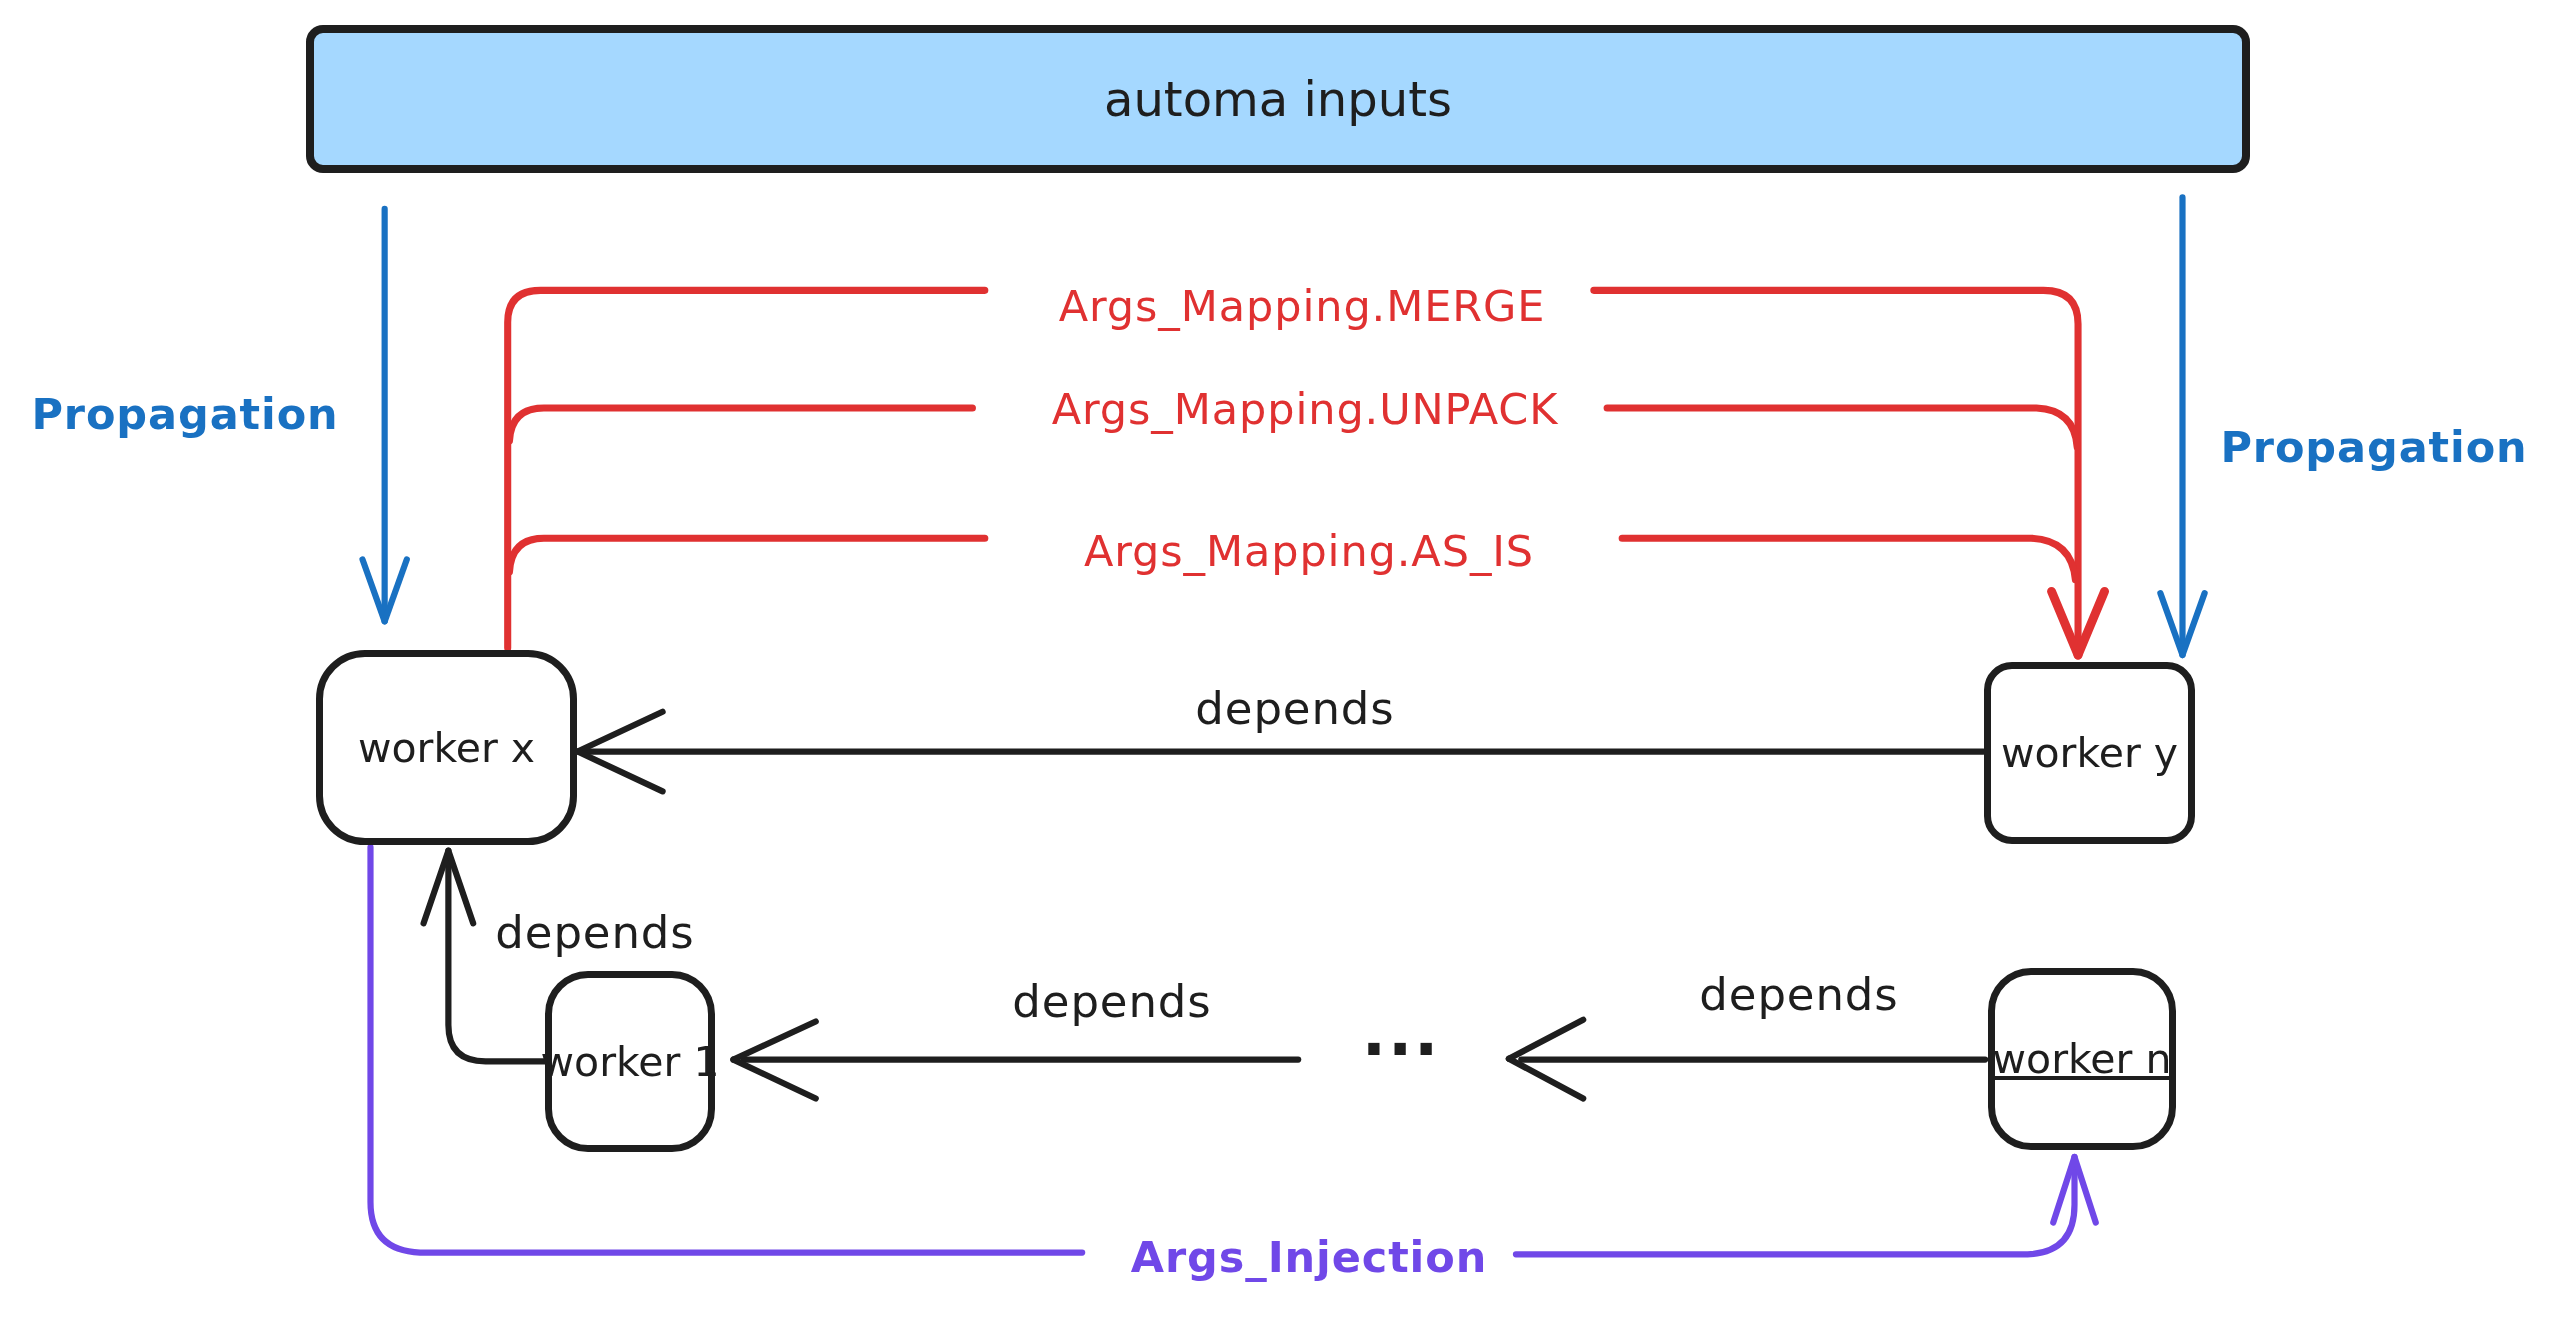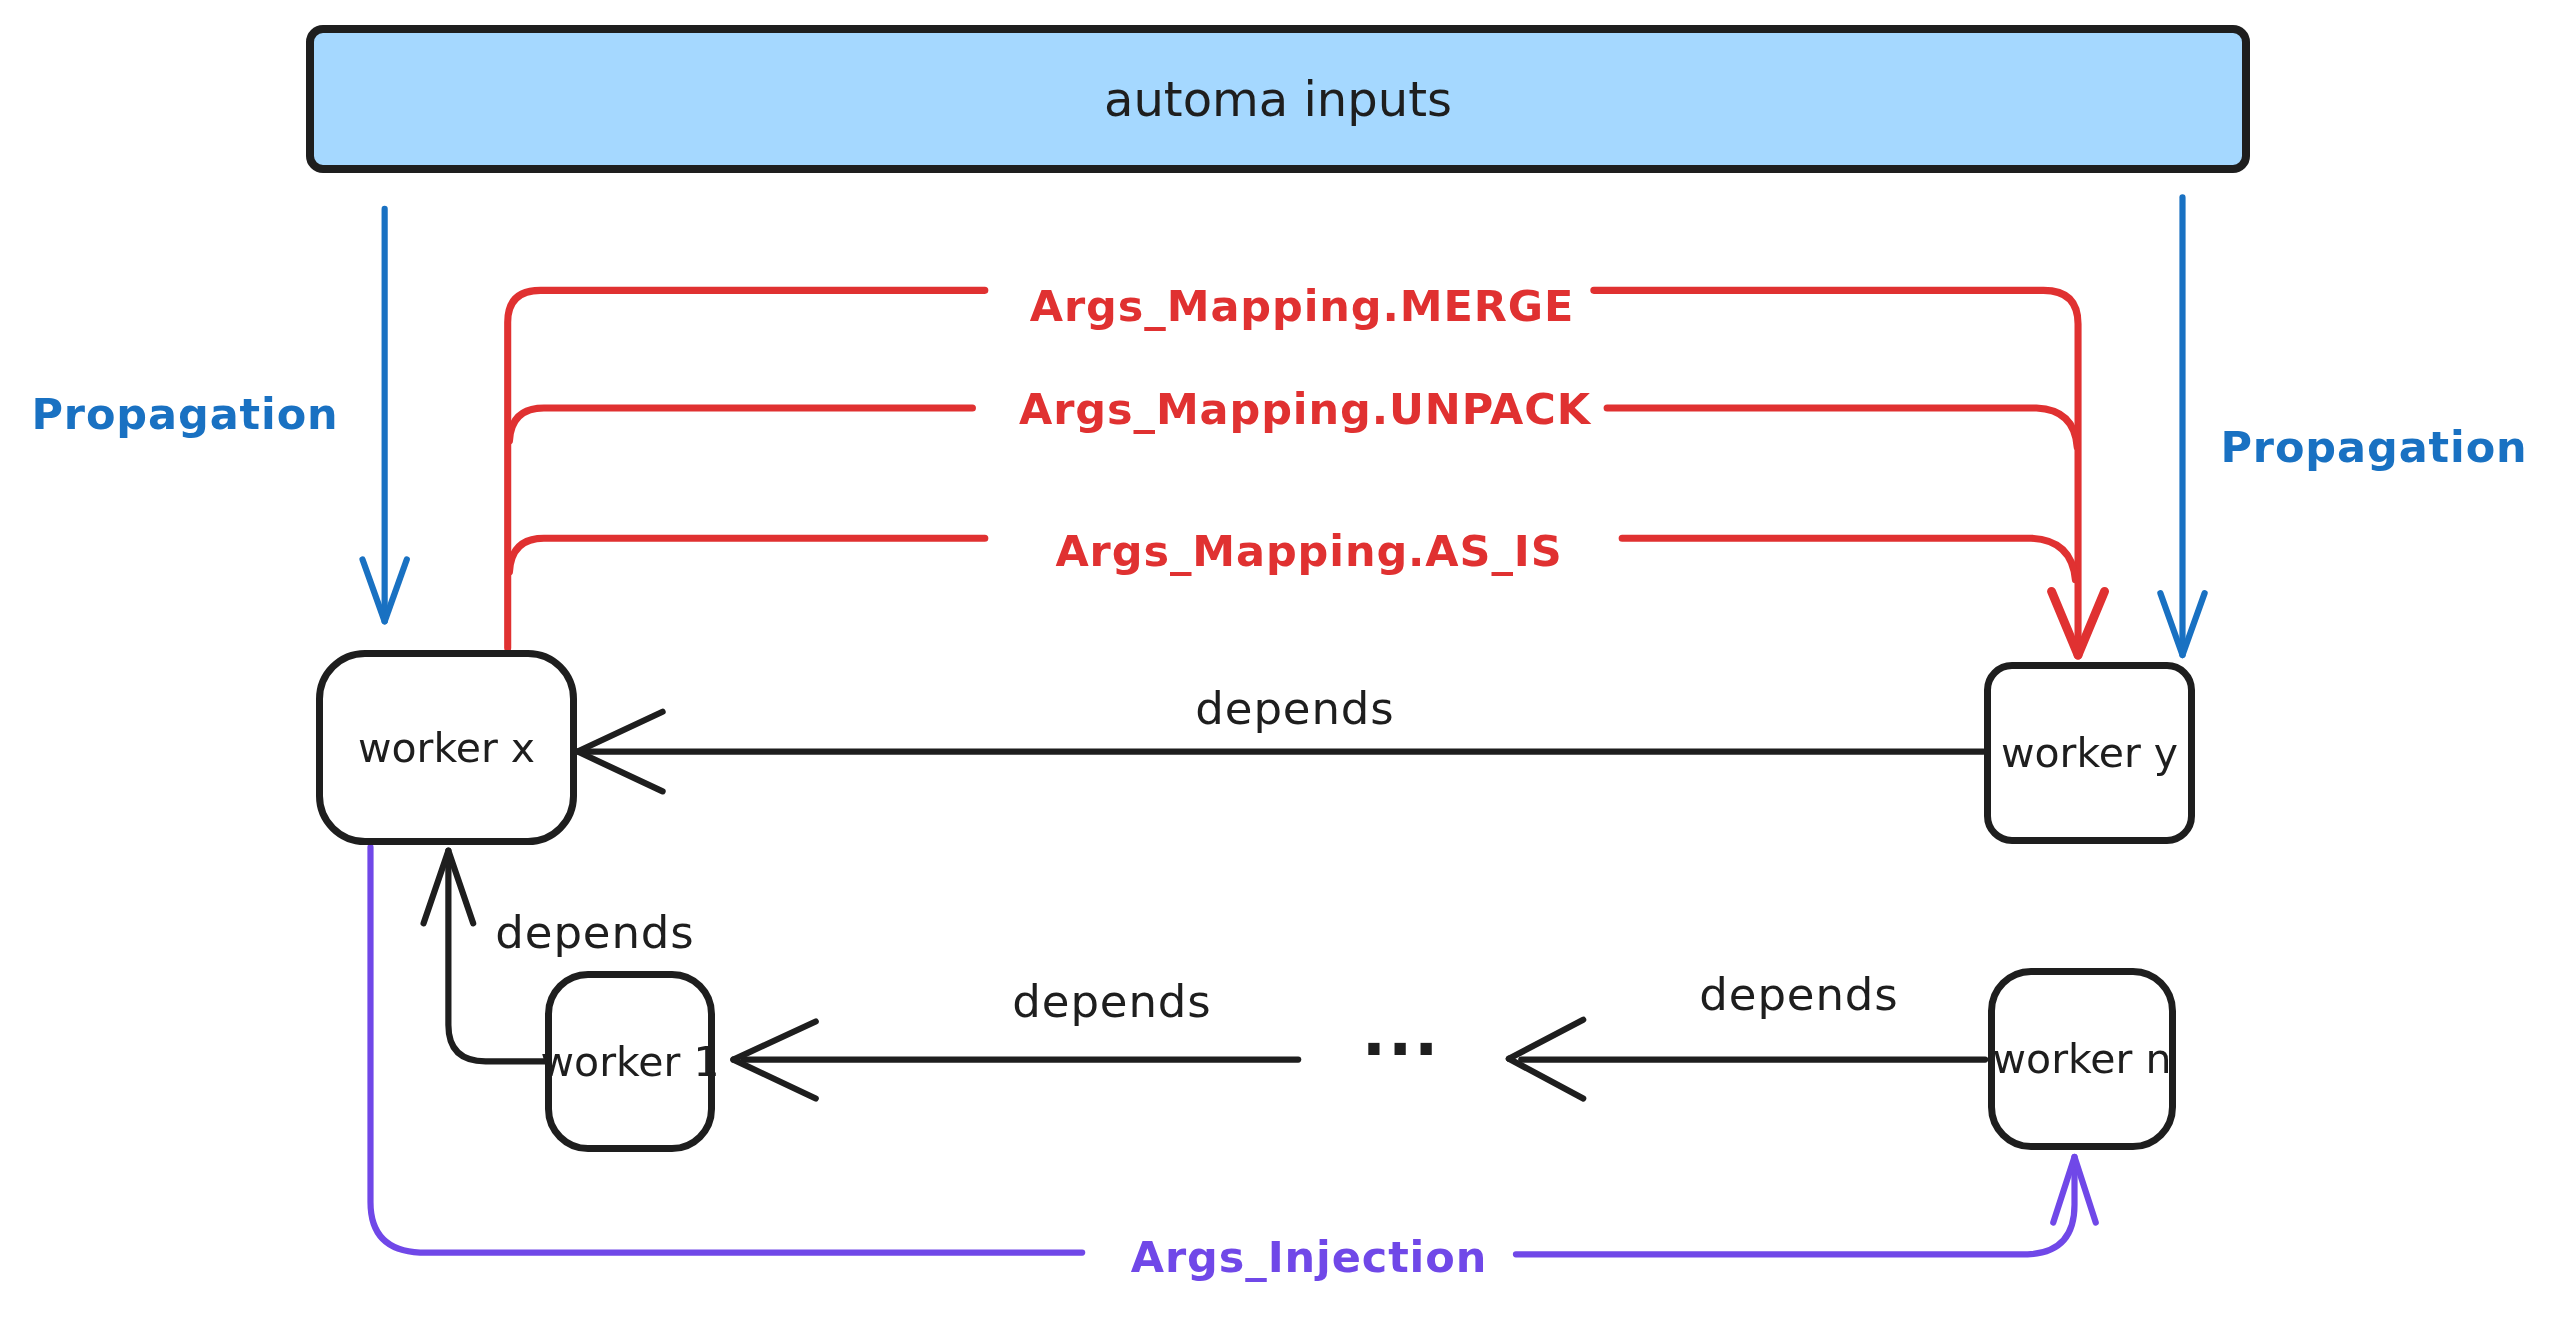--- a/index.html
+++ b/index.html
@@ -24,28 +24,28 @@
     background:var(--bg); display:flex; align-items:center; justify-content:center;
     color:var(--stroke); font-size:41px; white-space:nowrap;
   }
   .node-automa{
     left:306px; top:25px; width:1944px; height:148px; border-radius:17px;
     border-width:8px; background:var(--blue-fill); font-size:48px;
   }
   .node-worker-x{left:316px; top:650px; width:261px; height:195px; border-radius:49px;justify-content:center;}
   .node-worker-y{left:1984px; top:662px; width:211px; height:182px; border-radius:28px;}
   .node-worker-1{left:545px; top:971px; width:170px; height:181px; border-radius:43px;justify-content:center;}
-  .node-worker-n{left:1988px; top:968px; width:188px; height:182px; border-radius:43px;}
+  .node-worker-n{left:1988px; top:968px; width:188px; height:182px; border-radius:43px;text-decoration:underline;}
 
   .lbl{
     position:absolute; transform:translate(-50%,-50%); white-space:nowrap;
     font-size:45px; color:var(--stroke); letter-spacing:0.9px;
   }
   .lbl-blue{color:var(--blue); font-weight:700; font-size:43px;}
-  .lbl-red{color:var(--red); font-weight:700; font-size:43px;}
+  .lbl-red{color:var(--red); font-weight:400; font-size:43px;}
   .lbl-violet{color:var(--violet); font-weight:700; font-size:43px;}
   .lbl-ellipsis{font-size:64px; font-weight:700; letter-spacing:1.8px;}
 </style>
 </head>
 <body>
 
 <div class="canvas">
 
   <svg class="wires" viewBox="0 0 2909 1507" xmlns="http://www.w3.org/2000/svg">
 

